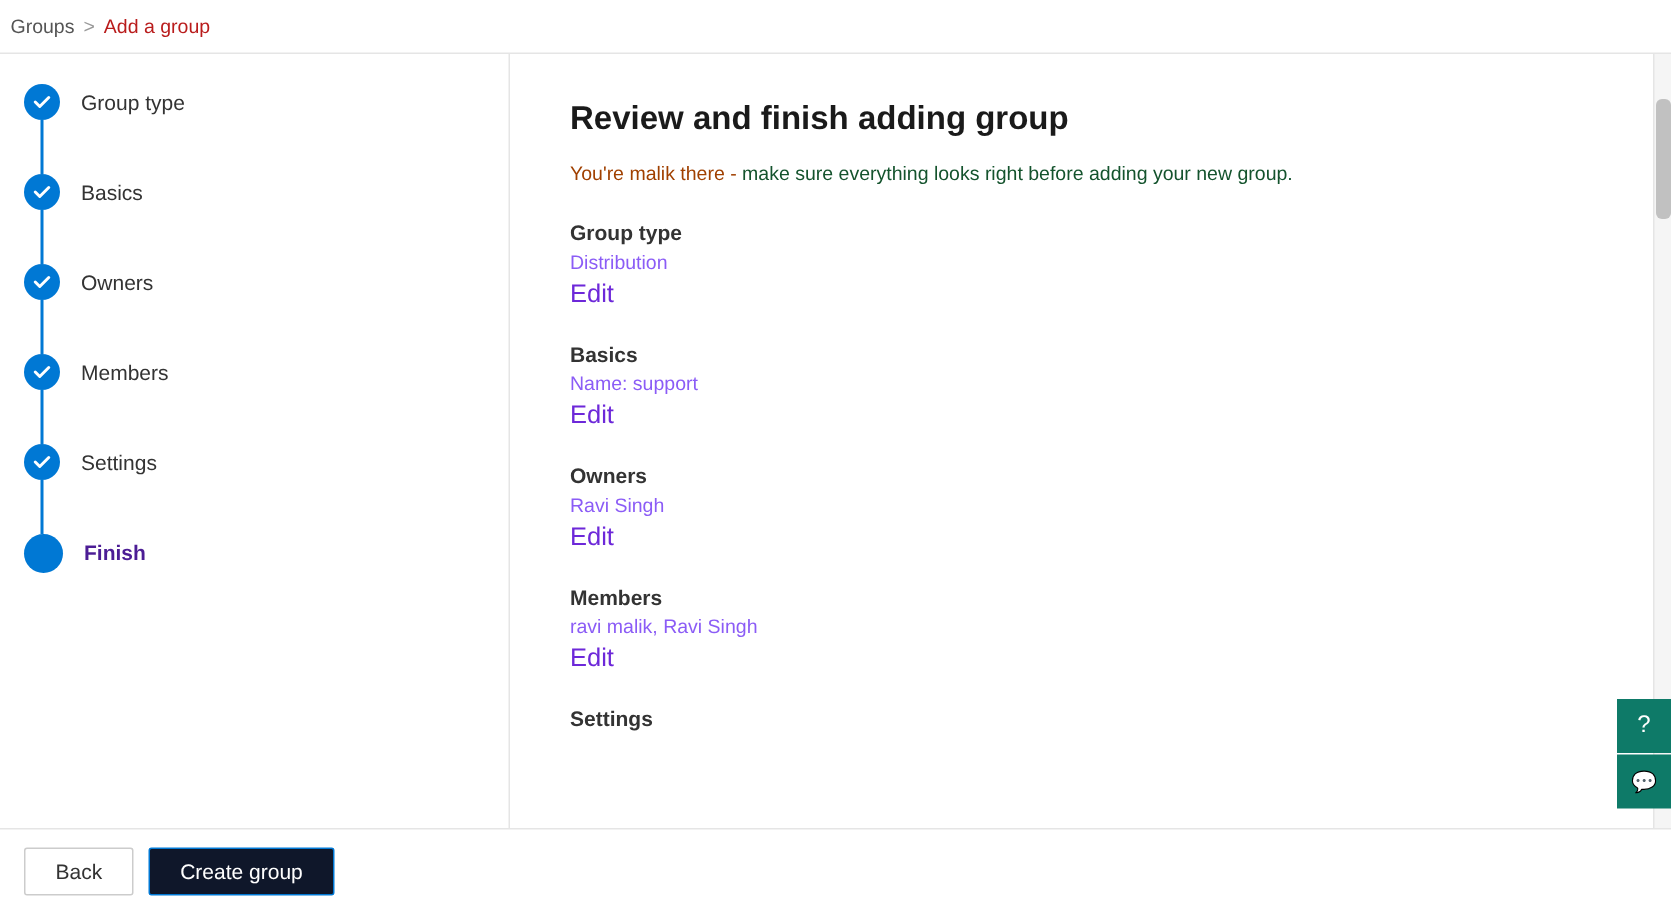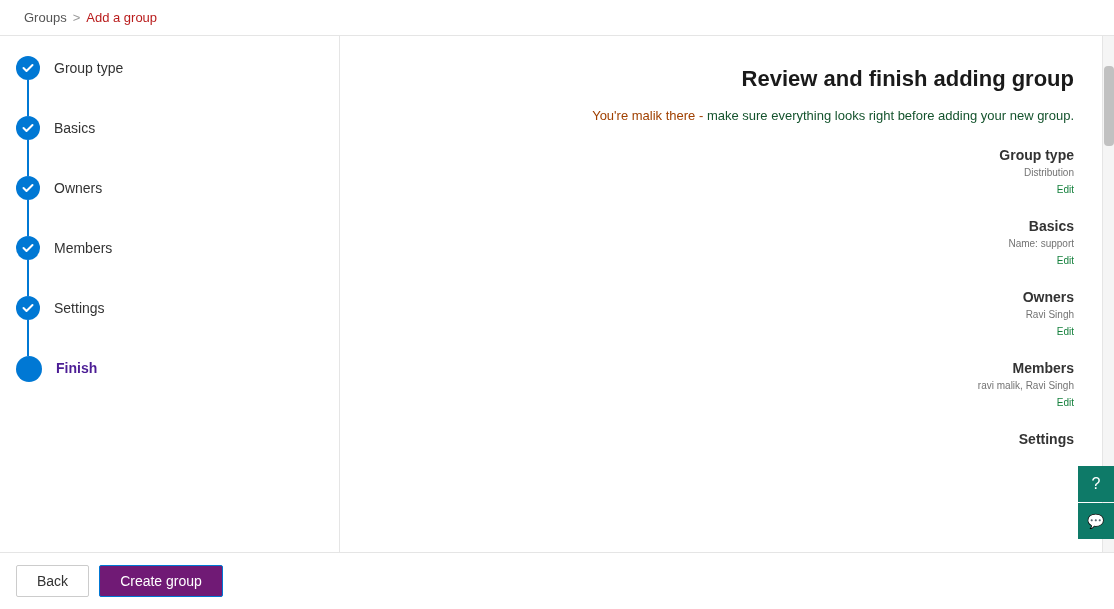--- a/index.html
+++ b/index.html
@@ -12,21 +12,21 @@
       height: 609px;
       overflow: hidden;
       display: flex;
       flex-direction: column;
     }
 
     
     .breadcrumb {
       display: flex;
       align-items: center;
-      padding: 10px 24px;
+      padding: 10px 7px;
       font-size: 13px;
       color: #555;
       border-bottom: 1px solid #e5e5e5;
       gap: 6px;
     }
     .breadcrumb-separator {
       color: #999;
     }
     .breadcrumb-current {
       color: #b91c1c;
@@ -115,21 +115,20 @@
     .content-area {
       flex: 1;
       overflow-y: auto;
       position: relative;
     }
 
     .content-scroll {
       padding: 30px 40px;
       max-height: 490px;
       overflow-y: auto;
-      text-align: right;
     }
 
     
     .scroll-track {
       position: absolute;
       right: 0;
       top: 0;
       width: 12px;
       height: 100%;
       background: #f5f5f5;
@@ -165,28 +164,28 @@
     }
 
     .review-section-title {
       font-size: 14px;
       font-weight: 600;
       color: #333;
       margin-bottom: 4px;
     }
 
     .review-value {
-      font-size: 10px;
-      color: #737373;
+      font-size: 13px;
+      color: #8b5cf6;
       margin-bottom: 2px;
     }
 
     .edit-link {
-      color: #15803d;
-      font-size: 10px;
+      color: #6d28d9;
+      font-size: 17px;
       cursor: pointer;
       text-decoration: none;
       display: inline-block;
       margin-top: 2px;
     }
 
     
     .footer {
       display: flex;
       align-items: flex-start;
@@ -200,21 +199,21 @@
       padding: 7px 20px;
       border-radius: 2px;
       font-size: 14px;
       cursor: pointer;
       border: 1px solid #ccc;
       background: #fff;
       color: #333;
     }
 
     .btn-primary {
-      background: #701a75;
+      background: #0f172a;
       color: #fff;
       border-color: #0078d4;
       font-weight: 500;
     }
 
     .btn-cancel {
       margin-left: auto;
       background: #fff;
       color: #333;
       border-color: #ccc;

